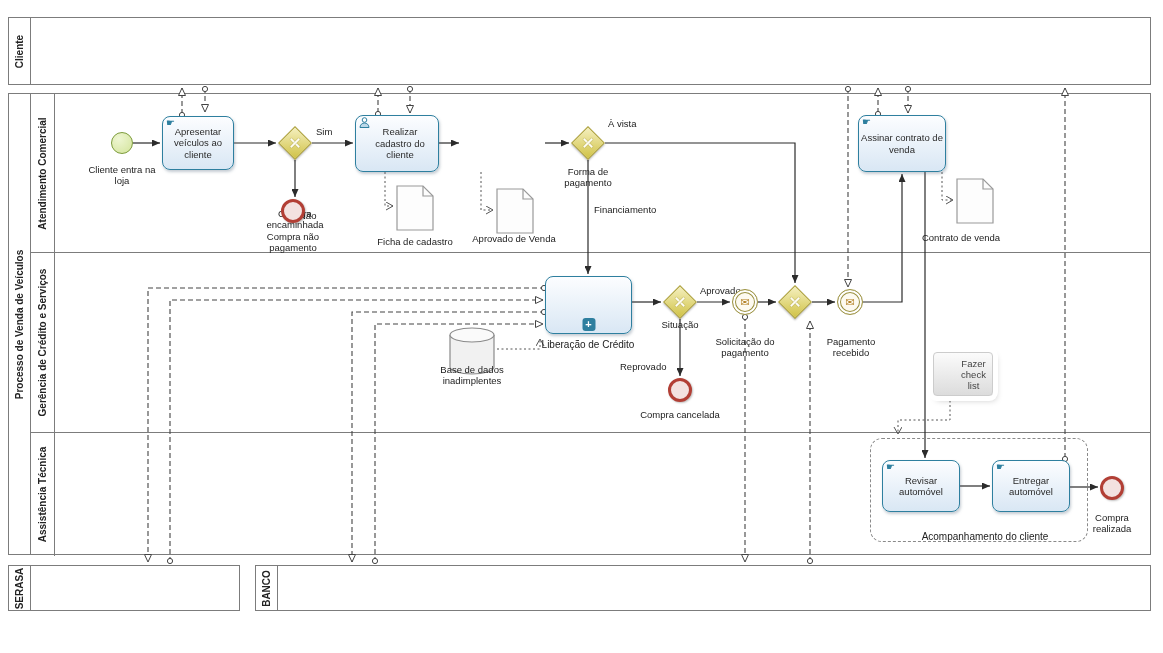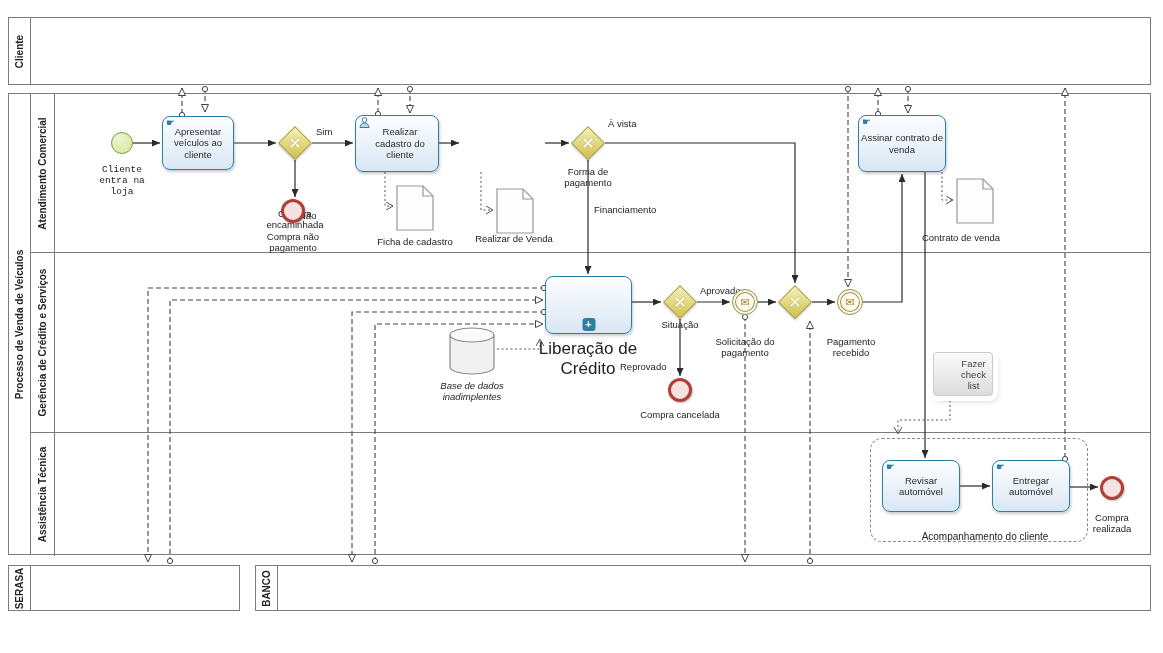--- a/index.html
+++ b/index.html
@@ -42,21 +42,21 @@
   .ev-end { width:24px; height:24px; border:3px solid #b23f35; background:#f3e2e0;
             box-shadow:1px 1px 2px rgba(0,0,0,.25); }
   .ev-msg { width:26px; height:26px; border:1px solid #9b9140; background:#fdfaf0;
             box-shadow:inset 0 0 0 2px #fff, inset 0 0 0 3px #9b9140;
             display:flex; align-items:center; justify-content:center;
             font-size:11px; color:#b07c1e; }
 
   .doc { position:absolute; z-index:2; }
   .lbl { position:absolute; z-index:2; font-size:9.5px; line-height:1.18; color:#222; text-align:center; }
   .elbl { position:absolute; z-index:2; font-size:9.5px; color:#222; white-space:nowrap; }
-  .lbl-big { font-size:17px; }
+  .lbl-big { font-size:10px; }
   .group-box { position:absolute; z-index:1; border:1.5px dashed #8a8a8a; border-radius:12px; }
   .note { position:absolute; z-index:2; background:linear-gradient(#fbfbfb,#dcdcdc);
           border:1px solid #ccc; border-radius:4px;
           box-shadow:0 0 0 5px #fff, 3px 4px 6px rgba(0,0,0,.25);
           display:flex; align-items:center; justify-content:center;
           text-align:center; font-size:9.5px; color:#444; padding:2px; }
 </style>
 </head>
 <body>
 
@@ -174,21 +174,21 @@
       <path class="af" marker-end="url(#massoc)" d="M942 172 V200 H953"></path>
       <path class="af" marker-end="url(#massoc)" d="M497 349 H540 V339"></path>
       <path class="af" marker-end="url(#massoc)" d="M950 396 V420 H898 V434"></path>
     </g>
   </svg>
 
   <div class="group-box" style="left:870px;top:438px;width:218px;height:104px;"></div>
   <div class="lbl" style="left:910px;top:531px;width:150px;font-size:10px;">Acompanhamento do cliente</div>
 
   <div class="ev ev-start" style="left:111px;top:132px;"></div>
-  <div class="lbl" style="left:88px;top:164px;width:68px;font-family:Liberation Mono, monospace;">Cliente entra na loja</div>
+  <div class="lbl" style="left:88px;top:164px;width:68px;">Cliente entra na loja</div>
 
   <div class="task" style="left:162px;top:116px;width:72px;height:54px;">
     <span class="ticon">☛</span>
     <span>Apresentar veículos ao cliente</span>
   </div>
 
   <div class="gw" style="left:283px;top:131px;">
     <span><i class="b1"></i><i class="b2"></i></span>
   </div>
   <div class="lbl" style="left:258px;top:168px;width:74px;margin-top:40px;">Compra encaminhada</div>
@@ -214,21 +214,21 @@
   </div>
   <div class="lbl" style="left:371px;top:236px;width:88px;">Ficha de cadastro</div>
 
 
   <div class="doc" style="left:496px;top:188px;">
     <svg width="38" height="46" viewBox="0 0 38 46">
         <path d="M1 1 H27 L37 11 V45 H1 Z" fill="#fdfdfd" stroke="#9a9a9a" stroke-width="1.2"></path>
         <path d="M27 1 V11 H37" fill="none" stroke="#9a9a9a" stroke-width="1.2"></path>
       </svg>
   </div>
-  <div class="lbl" style="left:466px;top:233px;width:96px;">Realizar de Venda</div>
+  <div class="lbl" style="left:466px;top:233px;width:96px;">Aprovado de Venda</div>
 
   <div class="gw" style="left:576px;top:131px;">
     <span><i class="b1"></i><i class="b2"></i></span>
   </div>
   <div class="lbl" style="left:559px;top:166px;width:58px;">Forma de pagamento</div>
   <div class="elbl" style="left:608px;top:118px;">À vista</div>
   <div class="elbl" style="left:594px;top:204px;">Financiamento</div>
 
   <div class="task" style="left:858px;top:115px;width:88px;height:57px;">
     <span class="ticon">☛</span>
@@ -247,21 +247,21 @@
     <span class="plus">+</span>
   </div>
   <div class="lbl lbl-big" style="left:530px;top:339px;width:116px;">Liberação de Crédito</div>
 
   <div class="doc" style="left:448px;top:326px;">
     <svg width="48" height="50" viewBox="0 0 48 50">
         <path d="M2 9 V41 a22 7 0 0 0 44 0 V9" fill="#f1f1f1" stroke="#8a8a8a" stroke-width="1.2"></path>
         <ellipse cx="24" cy="9" rx="22" ry="7" fill="#fafafa" stroke="#8a8a8a" stroke-width="1.2"></ellipse>
       </svg>
   </div>
-  <div class="lbl" style="left:424px;top:380px;width:96px;font-style:italic;">Base de dados inadimplentes</div>
+  <div class="lbl" style="left:424px;top:364px;width:96px;">Base de dados inadimplentes</div>
 
   <div class="gw" style="left:668px;top:290px;">
     <span><i class="b1"></i><i class="b2"></i></span>
   </div>
   <div class="lbl" style="left:648px;top:319px;width:64px;">Situação</div>
   <div class="elbl" style="left:700px;top:285px;">Aprovado</div>
   <div class="elbl" style="left:620px;top:361px;">Reprovado</div>
 
   <div class="ev ev-end" style="left:668px;top:378px;"></div>
   <div class="lbl" style="left:630px;top:409px;width:100px;">Compra cancelada</div>

